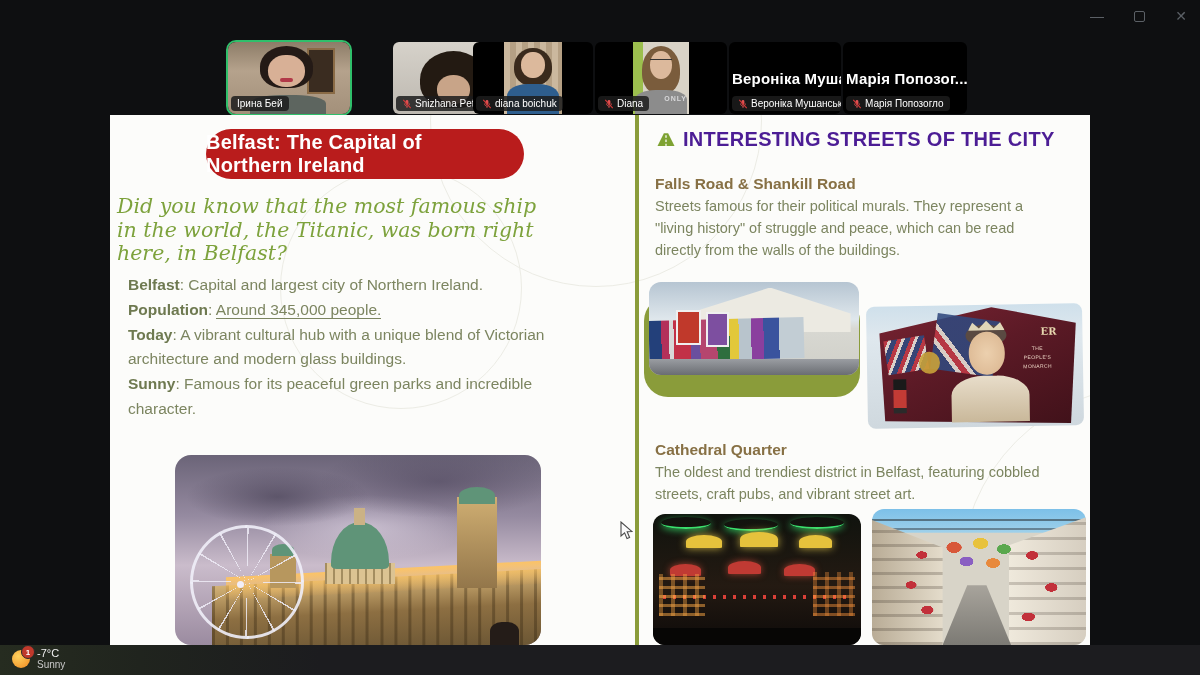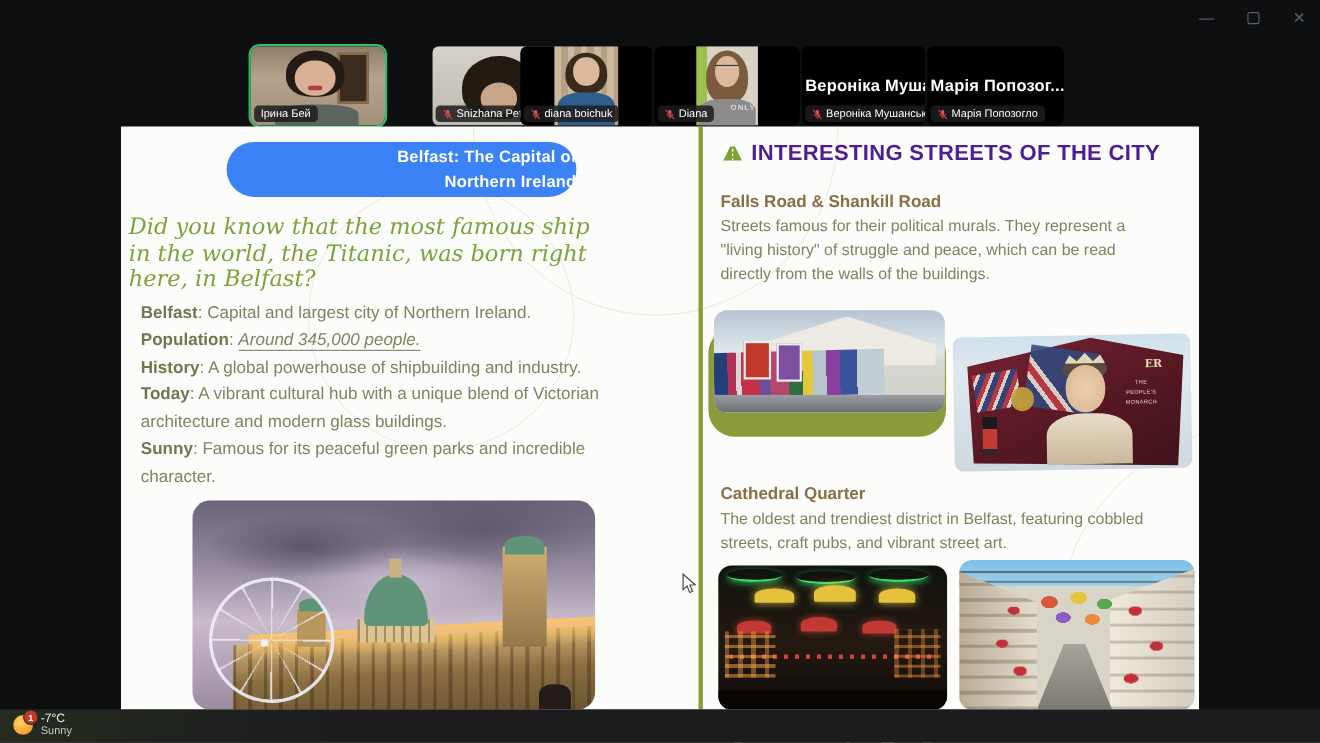--- a/index.html
+++ b/index.html
@@ -45,28 +45,28 @@
   .nametag{position:absolute;left:3px;bottom:3px;display:flex;align-items:center;gap:3px;background:rgba(28,28,28,.85);
            color:#fff;font-size:10px;padding:2px 6px;border-radius:4px;white-space:nowrap;max-width:96%;overflow:hidden;}
   .mic-off{flex:0 0 auto;}
   
   .slide{position:absolute;left:110px;top:115px;width:980px;height:530px;background:#fcfcfa;overflow:hidden;}
   .dc{position:absolute;border:1px solid #ecece5;border-radius:50%;}
   .dc1{left:170px;top:52px;width:240px;height:240px;}
   .dc2{left:850px;top:270px;width:380px;height:380px;}
   .dc3{left:320px;top:-160px;width:330px;height:330px;}
   .divider{position:absolute;left:525px;top:0;bottom:0;width:4px;background:#8a9c3a;}
-  .pill{position:absolute;left:96px;top:14px;width:318px;height:50px;background:#3b82f6;border-radius:26px;
-        display:flex;flex-direction:column;align-items:flex-end;justify-content:center;color:#fff;font-weight:bold;
-        font-size:15px;line-height:23px;letter-spacing:.2px;}
+  .pill{position:absolute;left:96px;top:14px;width:318px;height:50px;background:#b91c1c;border-radius:26px;
+        display:flex;flex-direction:column;align-items:flex-start;justify-content:center;color:#fff;font-weight:bold;
+        font-size:20px;line-height:23px;letter-spacing:.2px;}
   .intro{position:absolute;left:7px;top:80px;width:420px;font-family:"DejaVu Serif",serif;font-style:italic;
          font-size:20.5px;line-height:23.5px;color:#7da23c;}
   .facts{position:absolute;left:18px;top:158px;width:420px;font-size:15.5px;line-height:24.8px;color:#7c8560;}
   .facts b{color:#6e7950;}
-  .u-it{font-style:italic;border-bottom:1.5px solid #7c8560;}
+  .u-it{border-bottom:1.5px solid #7c8560;}
   .r-head{position:absolute;left:545px;top:13px;display:flex;align-items:center;gap:6px;}
   .r-head span{font-weight:bold;font-size:20px;color:#4c1d95;letter-spacing:.3px;}
   .sec-t{position:absolute;font-weight:bold;font-size:15.5px;color:#877044;}
   .sec-b{position:absolute;font-size:14.5px;line-height:22px;color:#7c8560;}
   .s1t{left:545px;top:60px;} .s1b{left:545px;top:80px;width:408px;}
   .s2t{left:545px;top:326px;} .s2b{left:545px;top:346px;width:412px;}
   .g-blob{position:absolute;left:534px;top:182px;width:216px;height:100px;border-radius:24px;background:#8a9c3a;}
   .photo{position:absolute;overflow:hidden;}
   .photo div{position:absolute;}
   
@@ -286,21 +286,20 @@
     <div class="pill">
       <span>Belfast: The Capital of</span>
       <span>Northern Ireland</span>
     </div>
 
     <div class="intro">Did you know that the most famous ship in the world, the Titanic, was born right here, in Belfast?</div>
 
     <div class="facts">
       <div><b>Belfast</b><span>: </span><span>Capital and largest city of Northern Ireland.</span></div>
       <div><b>Population</b><span>: </span><span class="u-it">Around 345,000 people.</span></div>
-      <div><b>History</b><span>: </span><span>A global powerhouse of shipbuilding and industry.</span></div>
       <div><b>Today</b><span>: </span><span>A vibrant cultural hub with a unique blend of Victorian architecture and modern glass buildings.</span></div>
       <div><b>Sunny</b><span>: </span><span>Famous for its peaceful green parks and incredible character.</span></div>
     </div>
 
     <div class="photo ph-city">
       <div class="clouds"></div>
       <div class="facade"></div>
       <div class="glow"></div>
       <div class="drum"></div>
       <div class="dome"></div>

